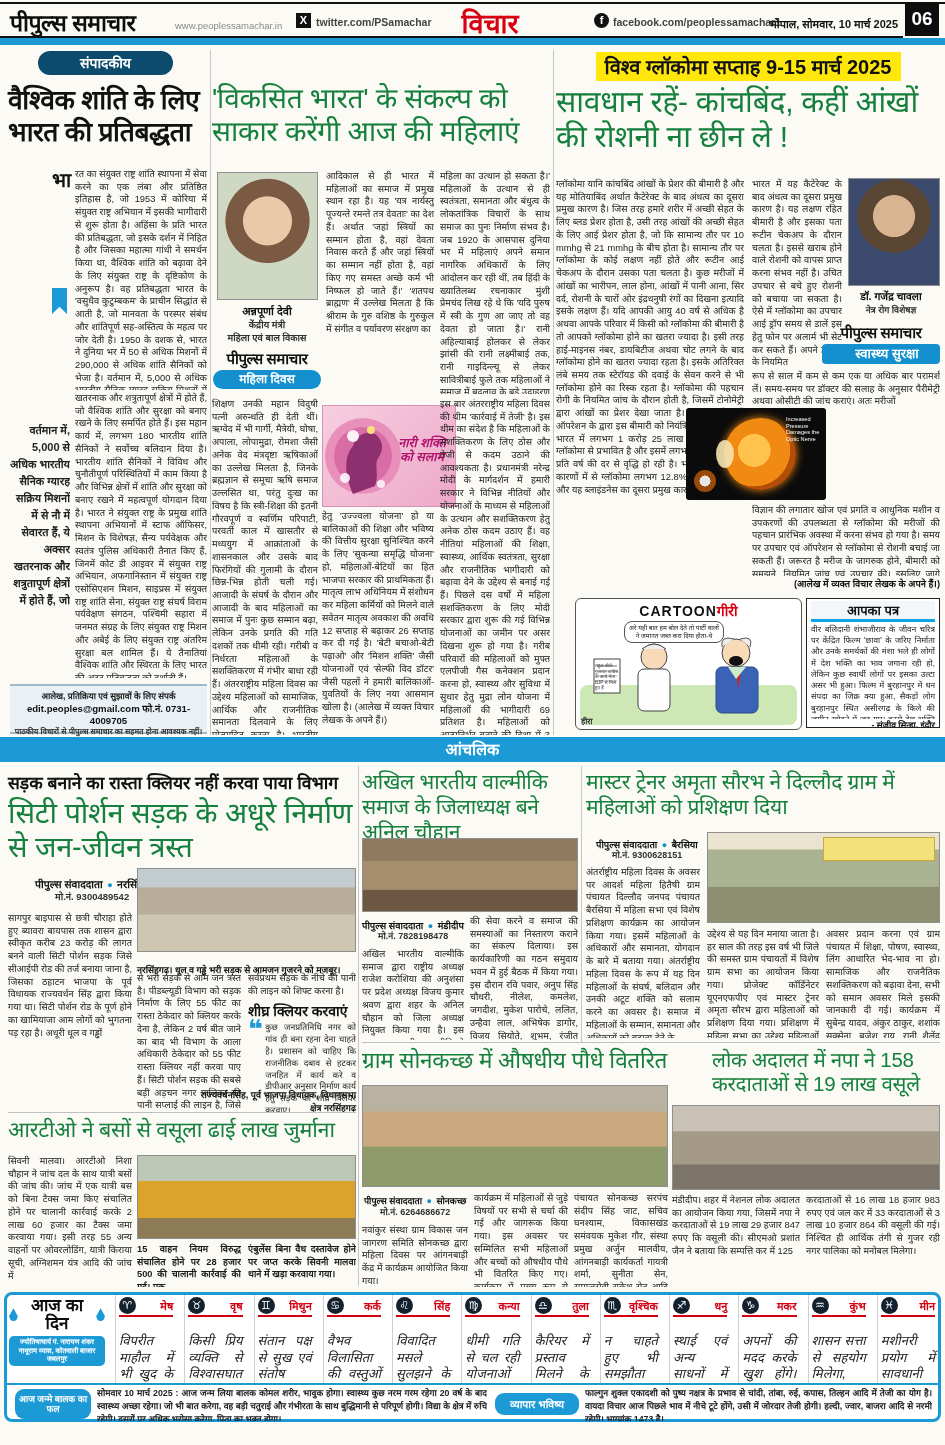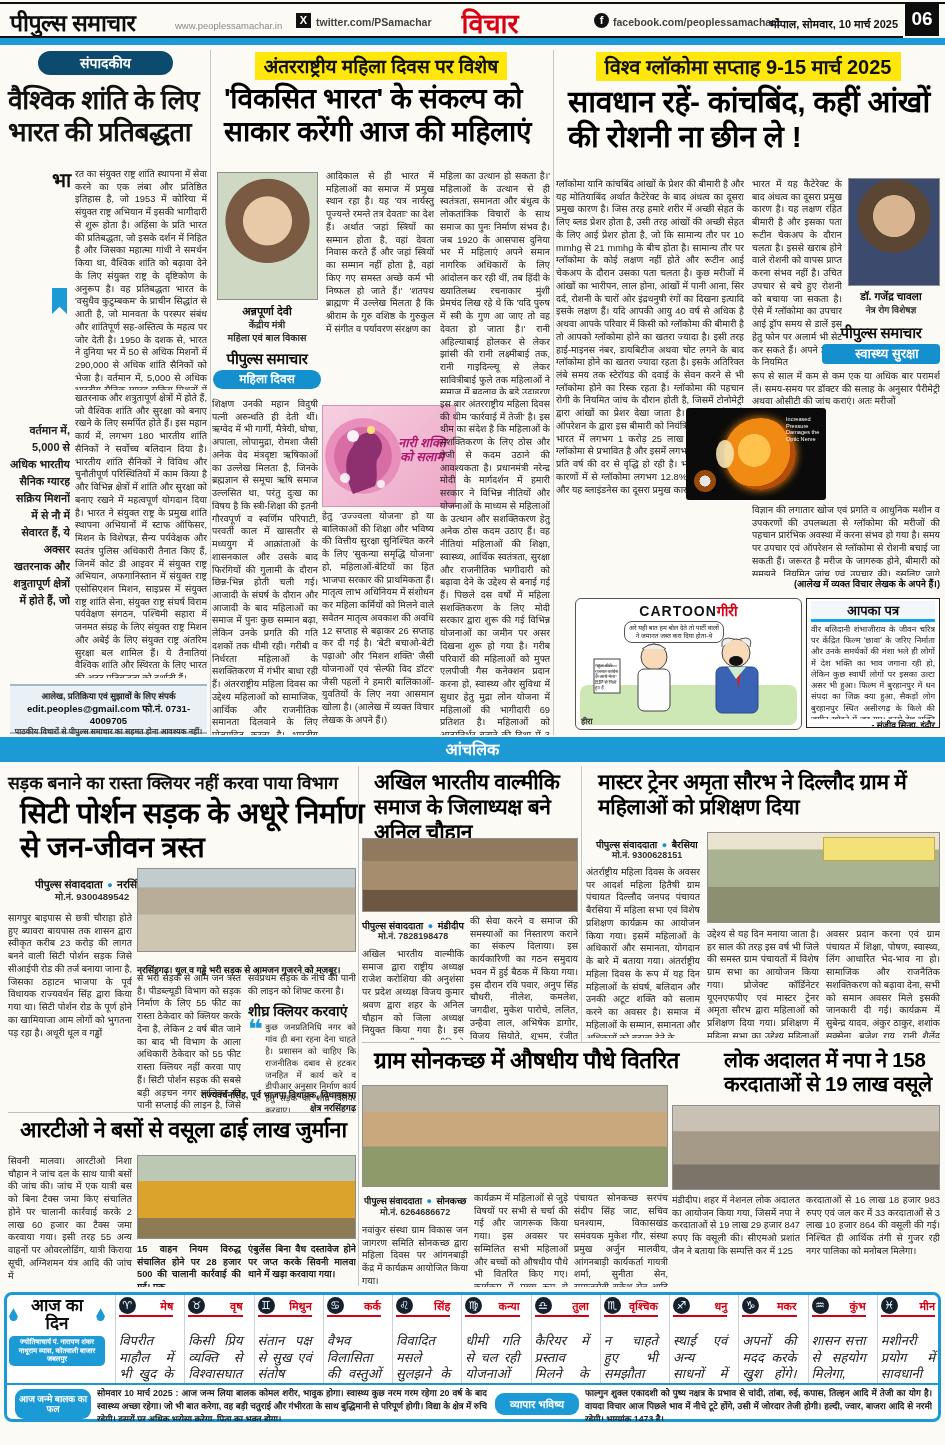--- a/index.html
+++ b/index.html
@@ -1,20 +1,20 @@
 <!DOCTYPE html>
 <html><head>
 <meta charset="utf-8">
 <style>
   html,body{margin:0;padding:0;background:#e8e8e8;}
   #page{position:relative;width:945px;height:1445px;background:#fbfaf5;margin:0 auto;
         font-family:"Liberation Sans","DejaVu Sans",sans-serif;overflow:hidden;}
   .abs{position:absolute;}
   .bt{font-size:9.3px;line-height:1.37;text-align:justify;color:#1c1c1c;overflow:hidden;}
-  .hl{font-weight:700;color:#000000;line-height:1.18;letter-spacing:-0.3px;margin-left:12px;}
+  .hl{font-weight:400;color:#15803d;line-height:1.18;letter-spacing:-0.3px;}
   .kick{background:#ffe70c;font-weight:900;color:#111;padding:1px 9px;display:inline-block;}
   .badge{background:#1490cf;color:#fff;font-weight:bold;border-radius:12px;text-align:center;}
   .photo{border:1px solid #8f8f8f;box-sizing:border-box;}
   .byl{font-weight:bold;font-size:10.5px;color:#111;}
   .dot{color:#1490cf;font-size:9px;}
   .mob{font-size:9.5px;font-weight:bold;color:#333;}
   .cap{font-weight:bold;font-size:9px;color:#111;margin-top:9px;}
   .vline{width:1px;background:#c6c6c6;}
   .hline{height:1px;background:#bfbfbf;}
   .brand{font-weight:900;font-size:15px;color:#111;letter-spacing:-0.4px;}
@@ -72,23 +72,20 @@
   <div class="abs pull" style="left:8px;top:422px;width:62px;height:190px;overflow:hidden;">वर्तमान में, 5,000 से अधिक भारतीय सैनिक ग्यारह सक्रिय मिशनों में से नौ में सेवारत हैं, ये अक्सर खतरनाक और शत्रुतापूर्ण क्षेत्रों में होते हैं, जो वैश्विक शांति और सुरक्षा को बनाए रखने के लिए समर्पित होते हैं।</div>
   <div class="abs bt" style="left:75px;top:392px;width:132px;height:286px;">खतरनाक और शत्रुतापूर्ण क्षेत्रों में होते हैं, जो वैश्विक शांति और सुरक्षा को बनाए रखने के लिए समर्पित होते हैं। इस महान कार्य में, लगभग 180 भारतीय शांति सैनिकों ने सर्वोच्च बलिदान दिया है। भारतीय शांति सैनिकों ने विविध और चुनौतीपूर्ण परिस्थितियों में काम किया है और विभिन्न क्षेत्रों में शांति और सुरक्षा को बनाए रखने में महत्वपूर्ण योगदान दिया है। भारत ने संयुक्त राष्ट्र के प्रमुख शांति स्थापना अभियानों में स्टाफ ऑफिसर, मिशन के विशेषज्ञ, सैन्य पर्यवेक्षक और स्वतंत्र पुलिस अधिकारी तैनात किए हैं, जिनमें कोट डी आइवर में संयुक्त राष्ट्र अभियान, अफगानिस्तान में संयुक्त राष्ट्र एसोसिएशन मिशन, साइप्रस में संयुक्त राष्ट्र शांति सेना, संयुक्त राष्ट्र संघर्ष विराम पर्यवेक्षण संगठन, पश्चिमी सहारा में जनमत संग्रह के लिए संयुक्त राष्ट्र मिशन और अबेई के लिए संयुक्त राष्ट्र अंतरिम सुरक्षा बल शामिल हैं। ये तैनातियां वैश्विक शांति और स्थिरता के लिए भारत की अटूट प्रतिबद्धता को दर्शाती हैं।</div>
   <div class="abs contact" style="left:10px;top:684px;width:197px;height:50px;">
     <div style="font-size:8.6px;font-weight:bold;color:#222;">आलेख, प्रतिक्रिया एवं सुझावों के लिए संपर्क</div>
     <div style="font-size:9.6px;font-weight:bold;color:#111;">edit.peoples@gmail.com फो.नं. 0731-4009705</div>
     <div style="font-size:7.8px;font-weight:bold;color:#333;">पाठकीय विचारों से पीपुल्स समाचार का सहमत होना आवश्यक नहीं।</div>
   </div>
 
   <div class="abs vline" style="left:210px;top:50px;height:685px;"></div>
 
-  <div class="abs" style="left:212px;top:52px;width:338px;text-align:center;">
-    <span class="kick" style="font-size:19px;">अंतरराष्ट्रीय महिला दिवस पर विशेष</span>
-  </div>
   <div class="abs hl" style="left:212px;top:82px;width:338px;font-size:28px;text-align:left;">'विकसित भारत' के संकल्प को साकार करेंगी आज की महिलाएं</div>
   <div class="abs photo" style="left:217px;top:172px;width:101px;height:128px;background:
        radial-gradient(circle at 50% 38%, #e8c9a8 0 26%, #7a5a43 27% 45%, #cfd8c2 46% 100%);"></div>
   <div class="abs" style="left:212px;top:303px;width:110px;text-align:center;">
     <div style="font-weight:900;font-size:11px;color:#111;">अन्नपूर्णा देवी</div>
     <div style="font-size:9.5px;font-weight:bold;color:#333;">केंद्रीय मंत्री</div>
     <div style="font-size:9.5px;font-weight:bold;color:#333;">महिला एवं बाल विकास</div>
   </div>
   <div class="abs" style="left:213px;top:348px;width:108px;text-align:center;">
     <div class="brand">पीपुल्स समाचार</div>

